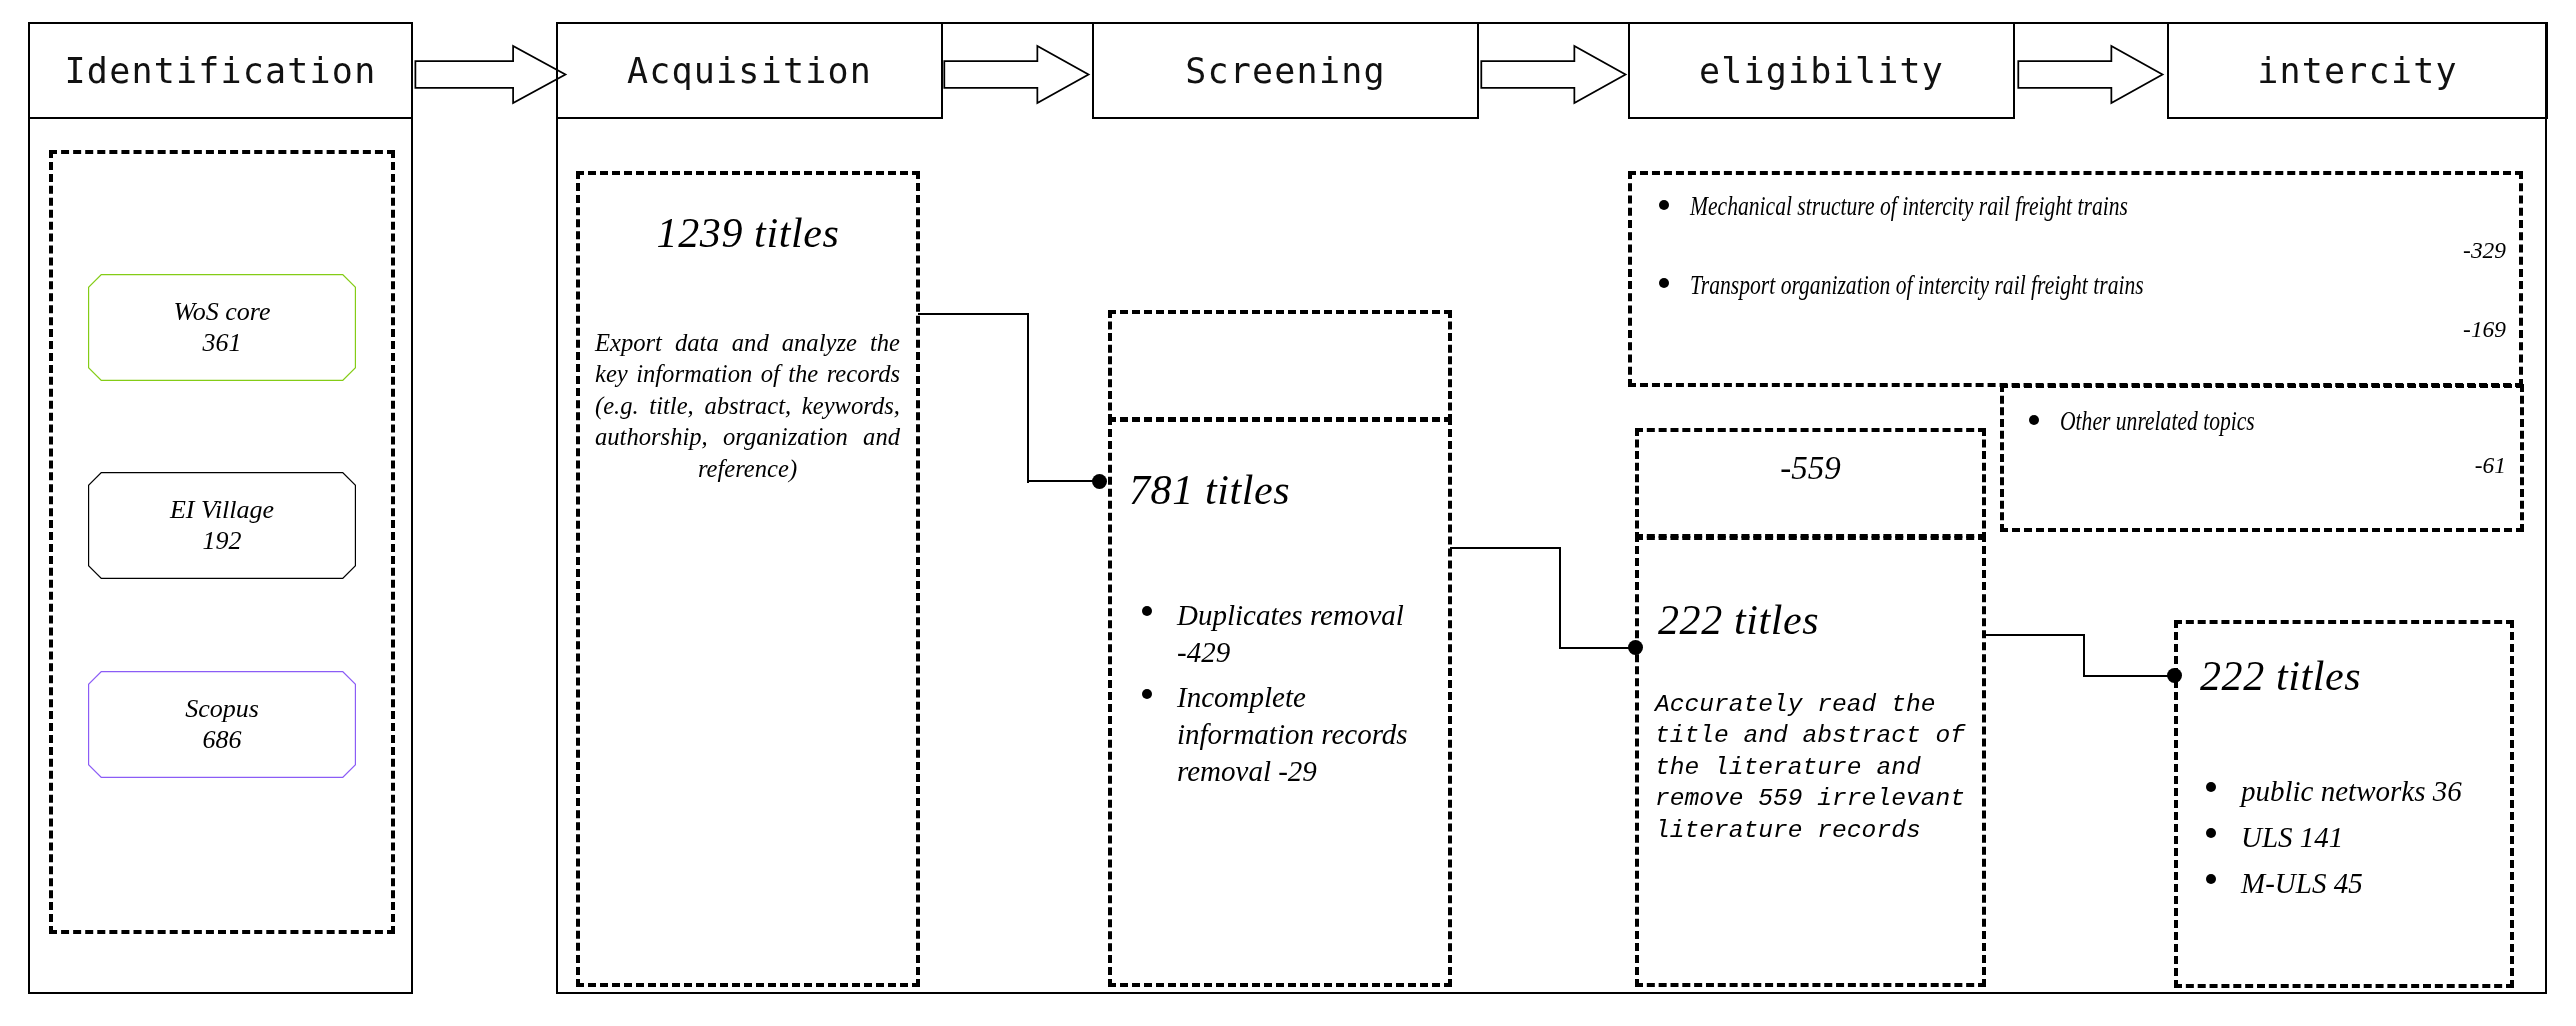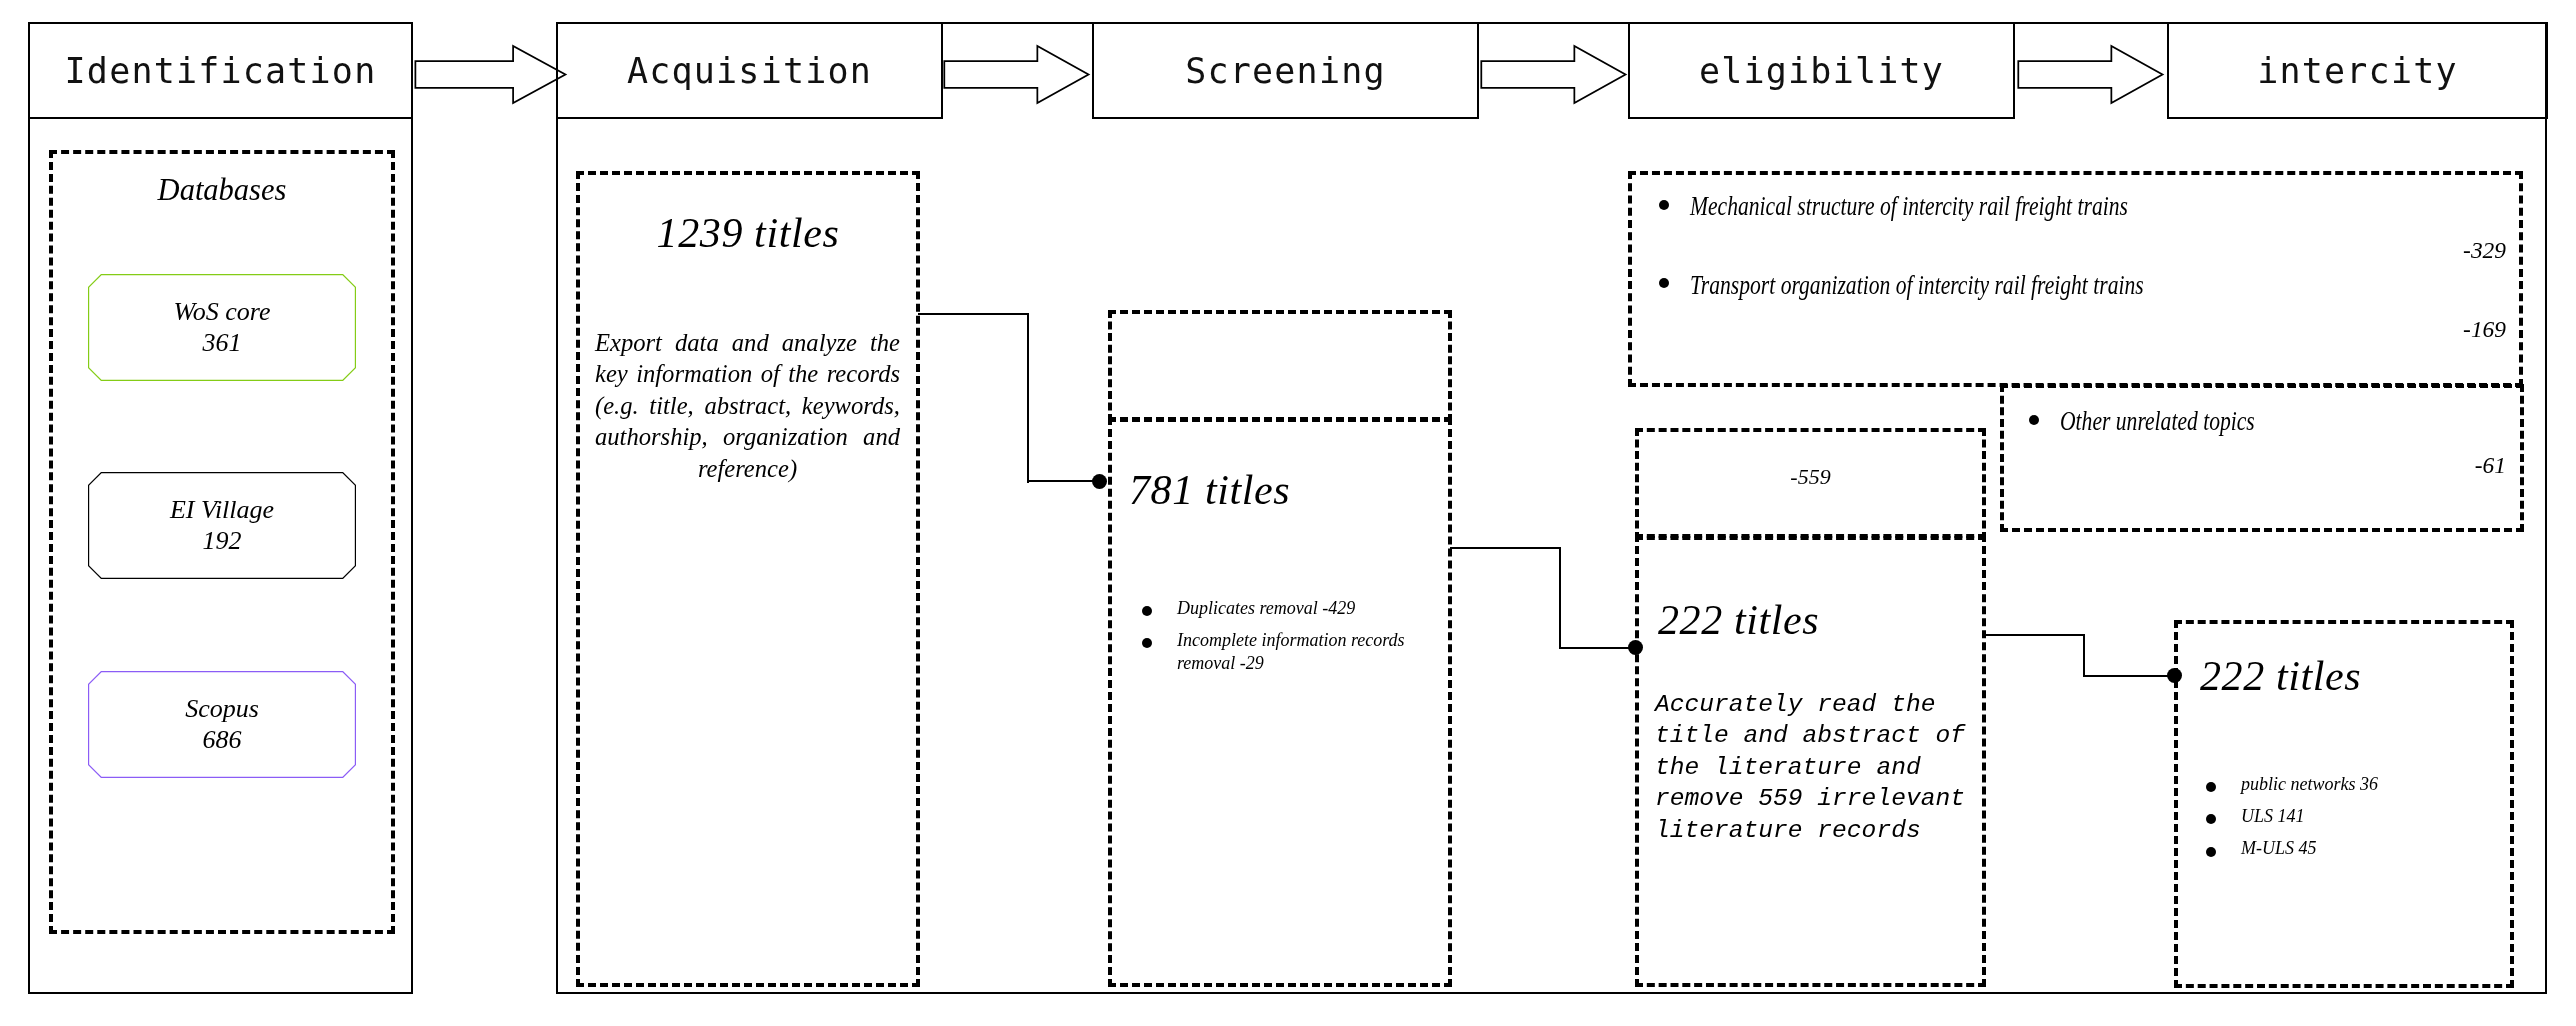--- a/index.html
+++ b/index.html
@@ -72,21 +72,21 @@
                       calc(100% - 12.3px) 100%, 12.3px 100%, 0 calc(100% - 12.3px), 0 12.3px);
   }
   .octa .txt{position:relative;z-index:2;text-align:center;}
 
   
   ul.bl{margin:0;padding:0;list-style:none;}
   ul.bl li{
     position:relative;
     padding-left:43px;
     margin-bottom:9.4px;
-    font-size:18px;font-style:italic;
+    font-size:29px;font-style:italic;
     line-height:1.26;
     font-family:"Liberation Serif","DejaVu Serif",serif;
   }
   ul.bl li .dot{
     position:absolute;left:8.2px;top:9.4px;
     width:10px;height:10px;border-radius:50%;
     background:#000;
   }
 
   
@@ -126,23 +126,20 @@
 <div id="canvas">
 
   <div class="abs solid" style="left:28px;top:22px;width:385px;height:972px;"></div>
 
   <div class="abs solid hdr" style="left:28px;top:22px;width:385px;height:97px;">
     <span>Identification</span>
   </div>
 
   <div class="abs dashed" style="left:49px;top:150px;width:346px;height:784px;"></div>
 
-  <div class="abs ital ctr" style="left:49px;top:170px;width:346px;height:41px;font-size:30.5px;line-height:41px;">
-    <span>Databases</span>
-  </div>
 
   <div class="octa" style="left:88px;top:274px;width:268px;height:107px;background:#84cc16;">
     <div class="inner"></div>
     <div class="txt">
       <div>WoS core</div>
       <div>361</div>
     </div>
   </div>
 
   <div class="octa" style="left:88px;top:472px;width:268px;height:107px;background:#000;">
@@ -252,21 +249,21 @@
   <div class="abs dashed" style="left:2000px;top:384px;width:524px;height:148px;"></div>
   <ul class="bl cond abs" style="left:2021px;top:404px;width:485px;">
     <li style="margin-bottom:0;">
       <span class="dot" style="top:10.5px;"></span>
       <span class="cond-line">Other unrelated topics</span>
       <span class="num-right">-61</span>
     </li>
   </ul>
 
   <div class="abs dashed" style="left:1635px;top:428px;width:351px;height:112px;"></div>
-  <div class="abs ital ctr" style="left:1635px;top:446px;width:351px;height:45px;font-size:22px;line-height:45px;margin-top:8px;">
+  <div class="abs ital ctr" style="left:1635px;top:446px;width:351px;height:45px;font-size:33px;line-height:45px;">
     <span>-559</span>
   </div>
 
   <div class="abs dashed" style="left:1635px;top:534px;width:351px;height:453px;"></div>
 
   <div class="abs big" style="left:1658px;top:593px;width:328px;height:54px;line-height:54px;">
     <span>222  titles</span>
   </div>
 
   <div class="abs body-txt" style="left:1655px;top:689px;width:320px;text-align:left;font-family:Liberation Mono, monospace;">

